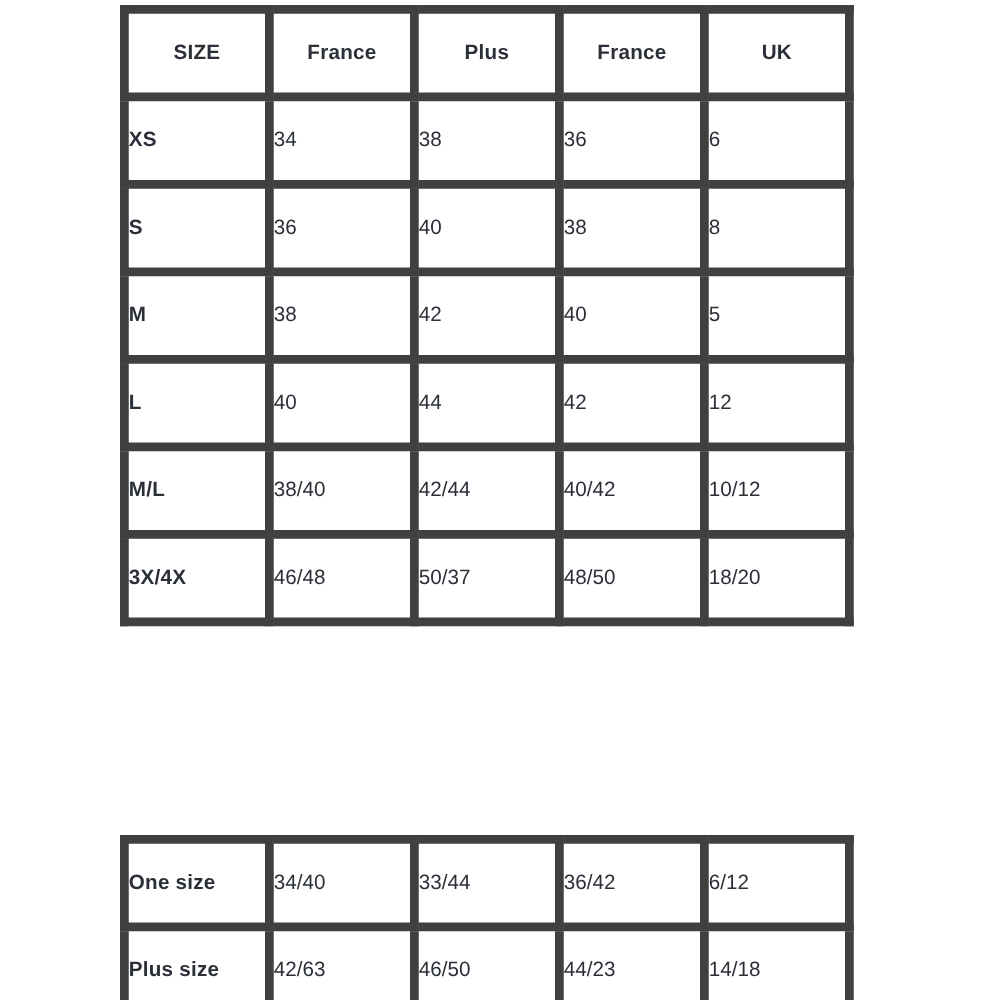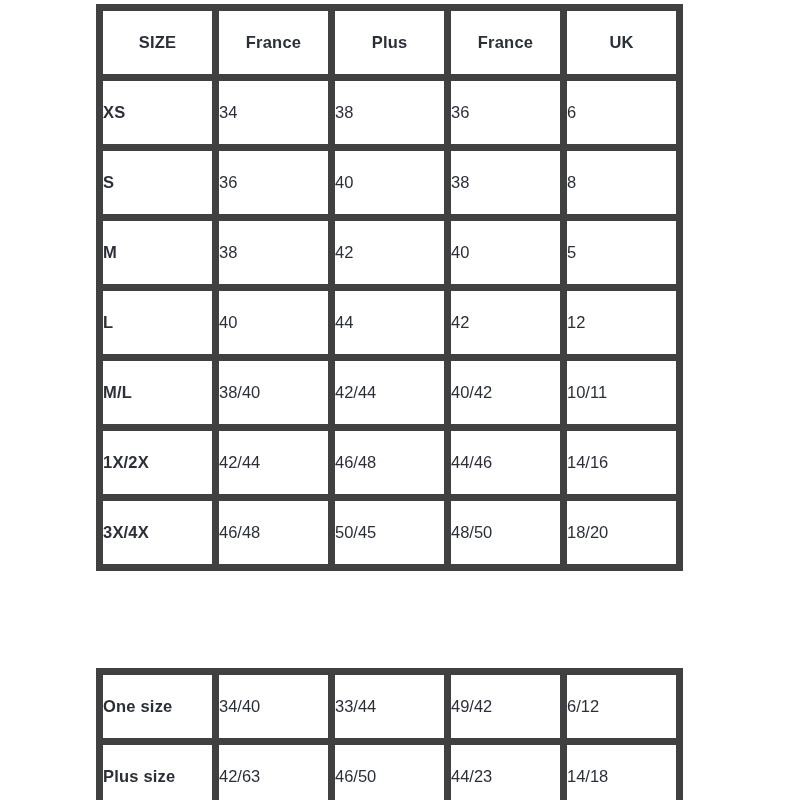--- a/index.html
+++ b/index.html
@@ -115,33 +115,26 @@
           <td>40</td>
           <td>44</td>
           <td>42</td>
           <td>12</td>
         </tr>
         <tr>
           <td class="rowhead">M/L</td>
           <td>38/40</td>
           <td>42/44</td>
           <td>40/42</td>
-          <td>10/11</td>
-        </tr>
-        <tr>
-          <td class="rowhead">1X/2X</td>
-          <td>42/44</td>
-          <td>46/48</td>
-          <td>44/46</td>
-          <td>14/16</td>
+          <td>10/12</td>
         </tr>
         <tr>
           <td class="rowhead">3X/4X</td>
           <td>46/48</td>
-          <td>50/45</td>
+          <td>50/37</td>
           <td>48/50</td>
           <td>18/20</td>
         </tr>
       </tbody>
     </table>
   </div>
 
   <div class="table-wrap" id="secondary-table-wrap">
     <table class="size-table" id="secondary-table">
       <colgroup>
@@ -149,21 +142,21 @@
           <col class="c1">
           <col class="c2">
           <col class="c3">
           <col class="c4">
       </colgroup>
       <tbody>
         <tr>
           <td class="rowhead">One size</td>
           <td>34/40</td>
           <td>33/44</td>
-          <td>49/42</td>
+          <td>36/42</td>
           <td>6/12</td>
         </tr>
         <tr>
           <td class="rowhead">Plus size</td>
           <td>42/63</td>
           <td>46/50</td>
           <td>44/23</td>
           <td>14/18</td>
         </tr>
       </tbody>

